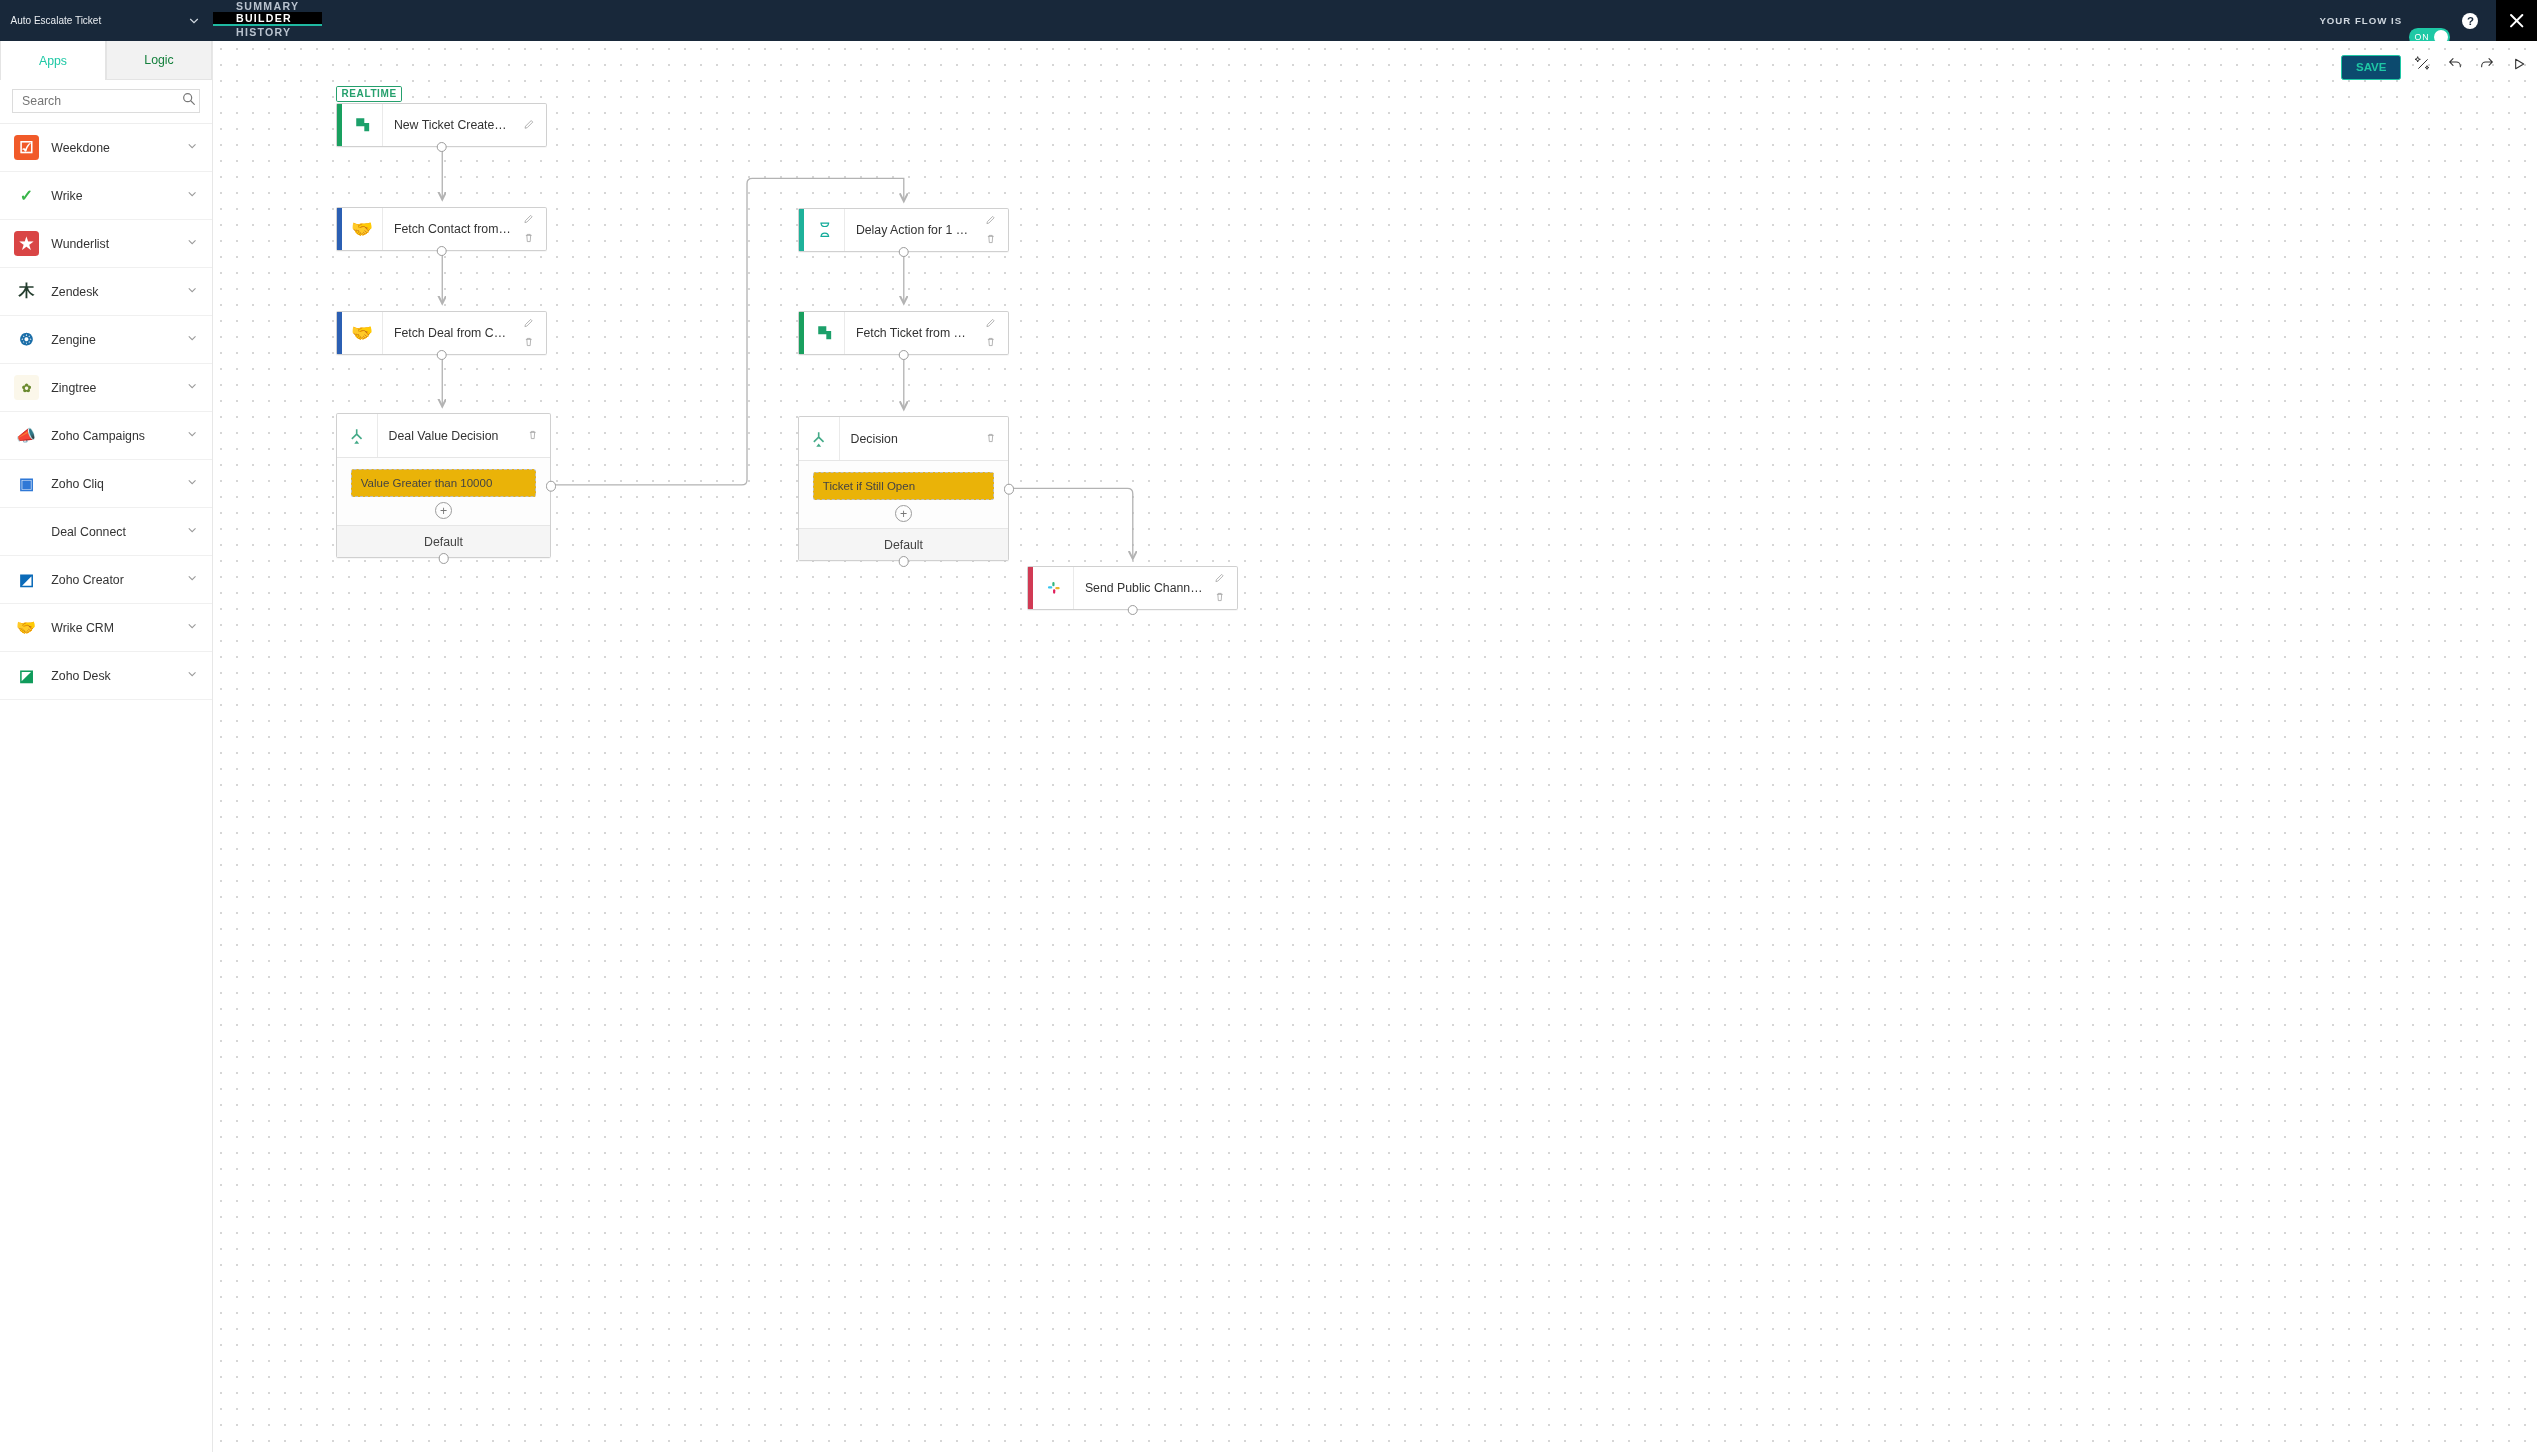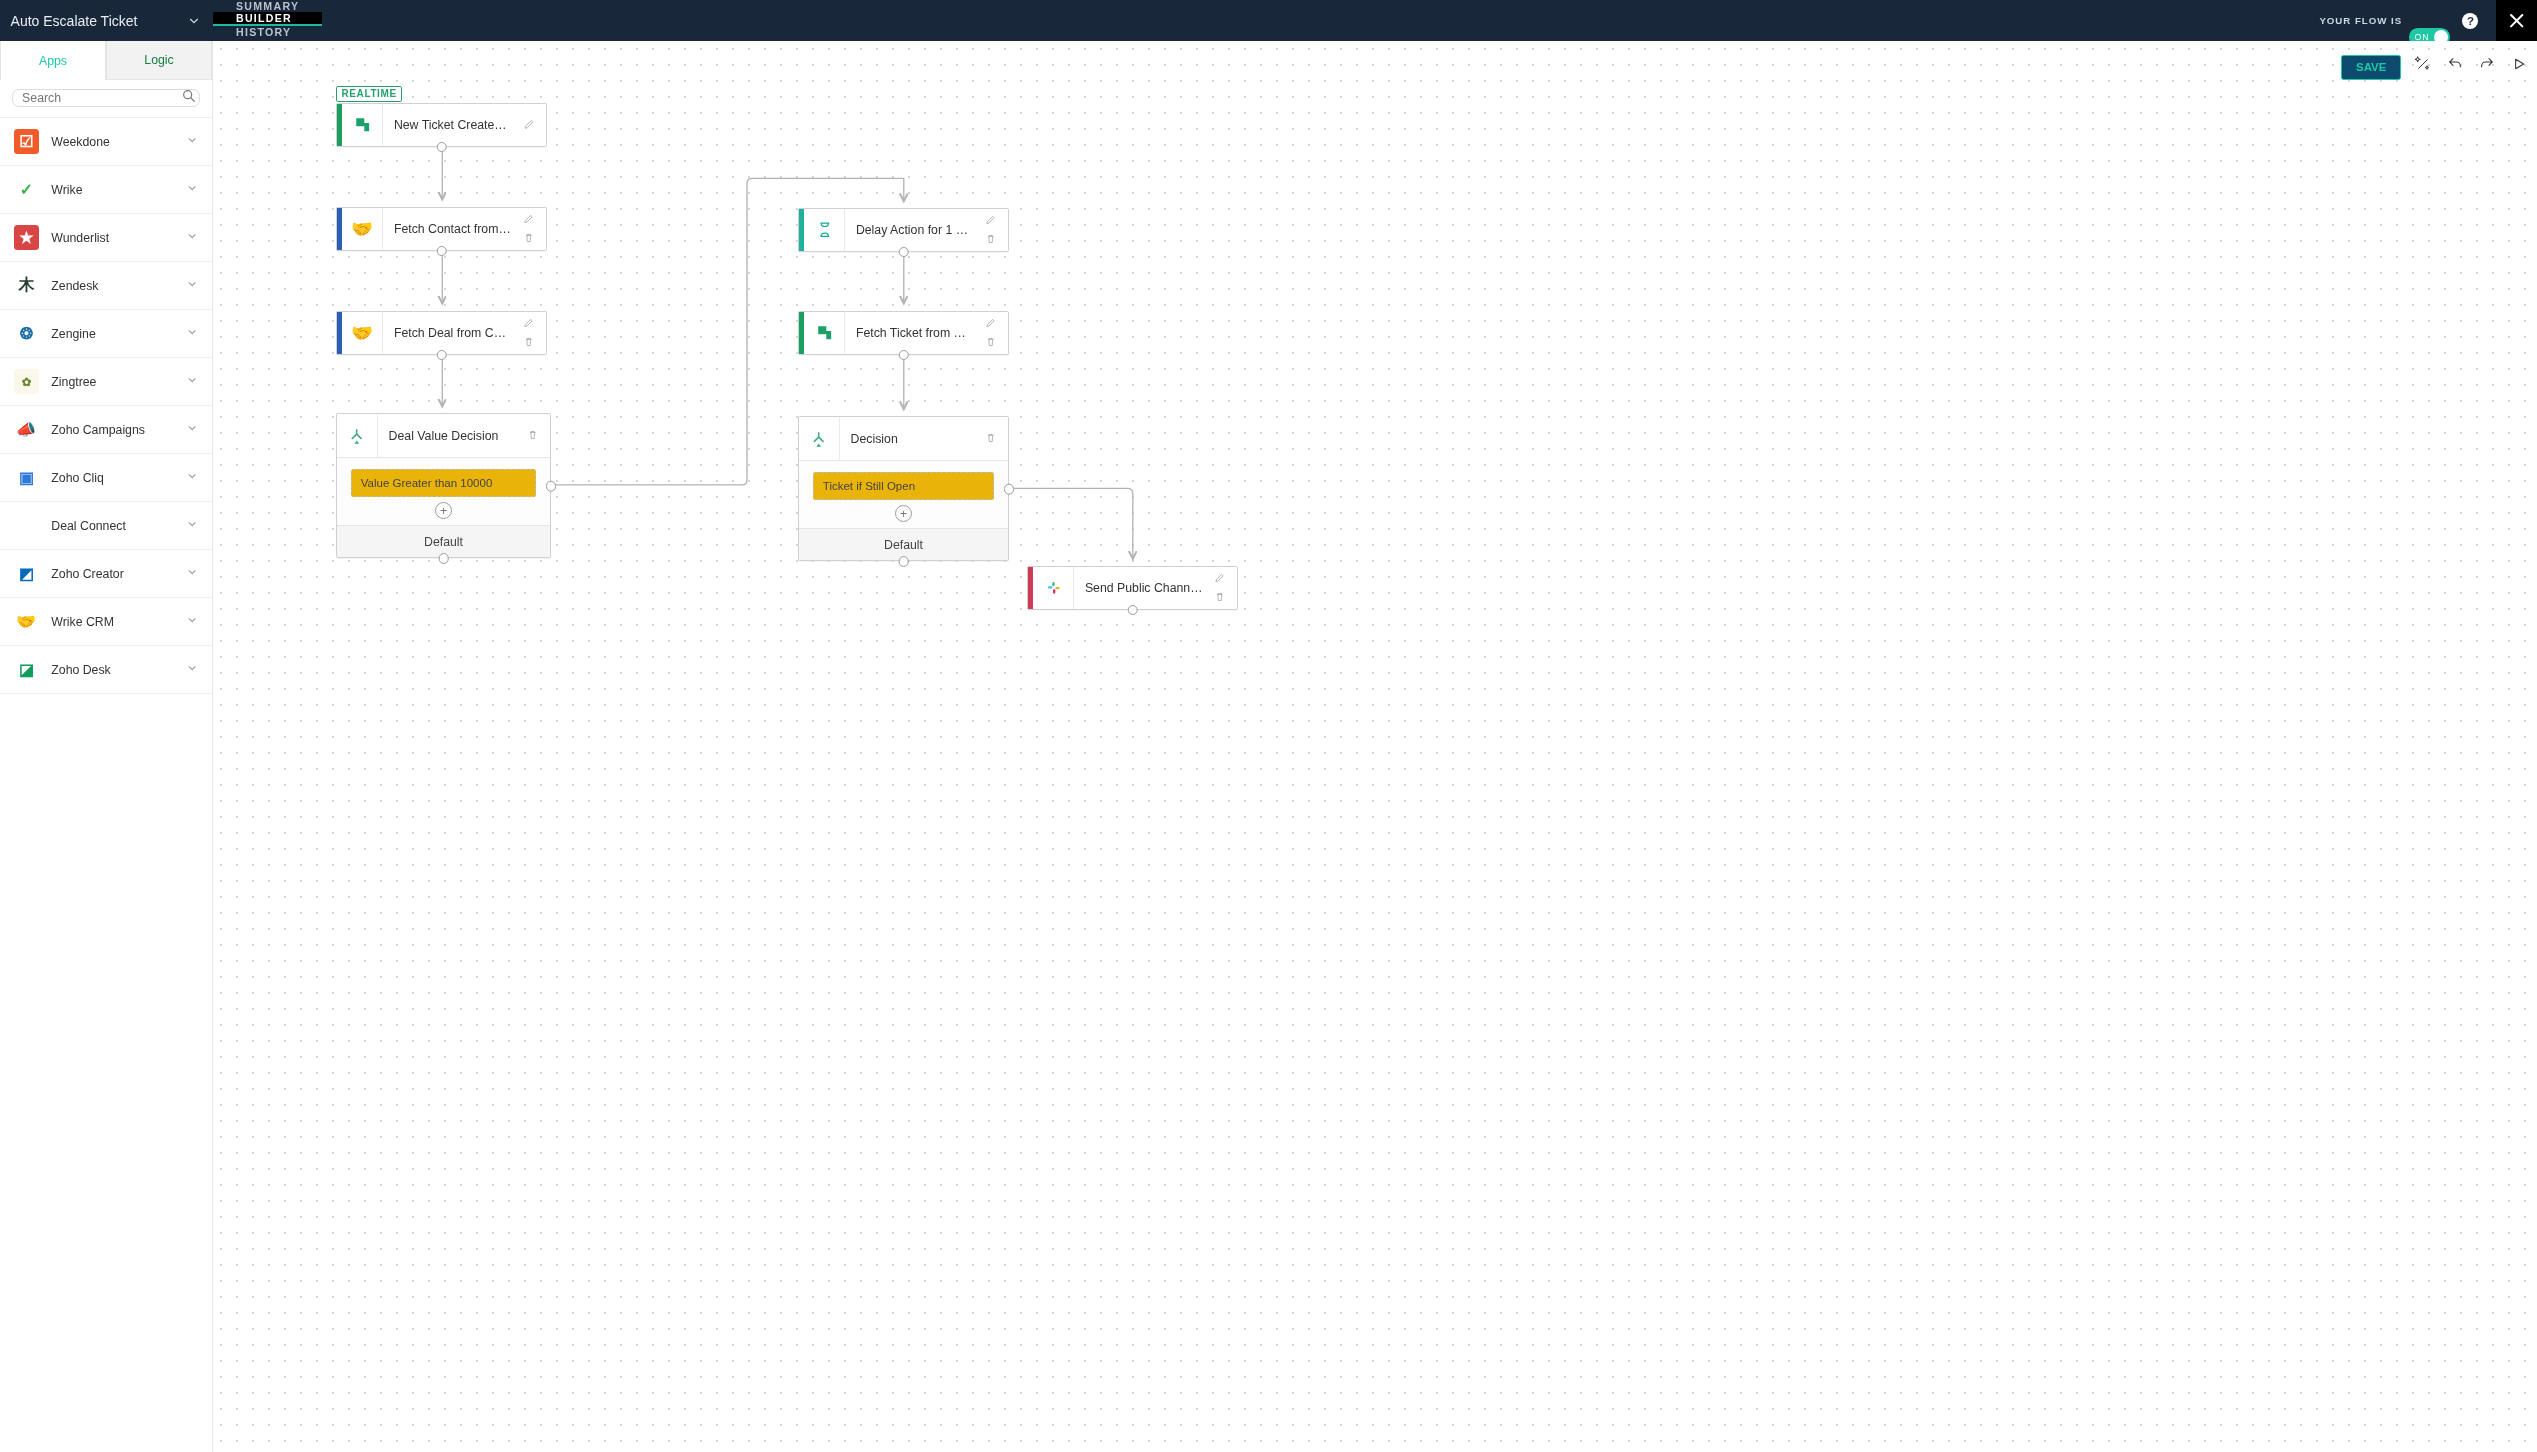--- a/index.html
+++ b/index.html
@@ -6,21 +6,21 @@
 html, body { width: 100%; height: 100%; overflow: hidden; }
 body { font-family: -apple-system, BlinkMacSystemFont, "Segoe UI", Arial, sans-serif; background: #fff; }
 
 
 .topbar {
   display: flex; align-items: stretch; height: 41px; background: #18283a;
   color: #fff;
 }
 .flow-title {
   display: flex; align-items: center; gap: 10.6px; padding: 0 12.3px 0 10.6px;
-  min-width: 213px; font-size: 14px; font-weight: 500; color: #eaeef2;
+  min-width: 213px; font-size: 10px; font-weight: 500; color: #eaeef2;
 }
 .flow-title .chev { margin-left: auto; }
 .chev svg, .icon svg { display: block; }
 
 .topnav { display: flex; flex-direction: column; }
 .topnav .tab {
   padding: 0 23px; display: flex; align-items: center;
   font-size: 10.6px; letter-spacing: .12em; font-weight: 600;
   color: #b9c3cf; cursor: pointer;
 }
@@ -86,21 +86,21 @@
   flex: 1; display: flex; align-items: center; justify-content: center;
   font-size: 12.3px; font-weight: 500; color: #15803d; cursor: pointer;
   border: 0.9px solid #e4e4e4; border-top: none;
 }
 .side-tabs .t.active {
   background: #fff; color: #1ec8a5; border-bottom: none;
 }
 .search-wrap { padding: 8.8px 12.3px 10.6px; border-bottom: 0.9px solid #eee; }
 .search-box {
   display: flex; align-items: center; border: 0.9px solid #dcdcdc;
-  border-radius: 7px; padding: 0 8.8px; height: 18px;
+  border-radius: 0; padding: 0 8.8px; height: 24px;
 }
 .search-box input {
   flex: 1; border: none; outline: none; font-size: 12.3px; background: transparent;
 }
 .app-list { flex: 1; overflow: auto; }
 .app-item {
   display: flex; align-items: center; gap: 12.3px;
   padding: 0 14px; height: 48px; border-bottom: 0.9px solid #f0f0f0;
   font-size: 12.3px; color: #333; cursor: pointer;
 }

